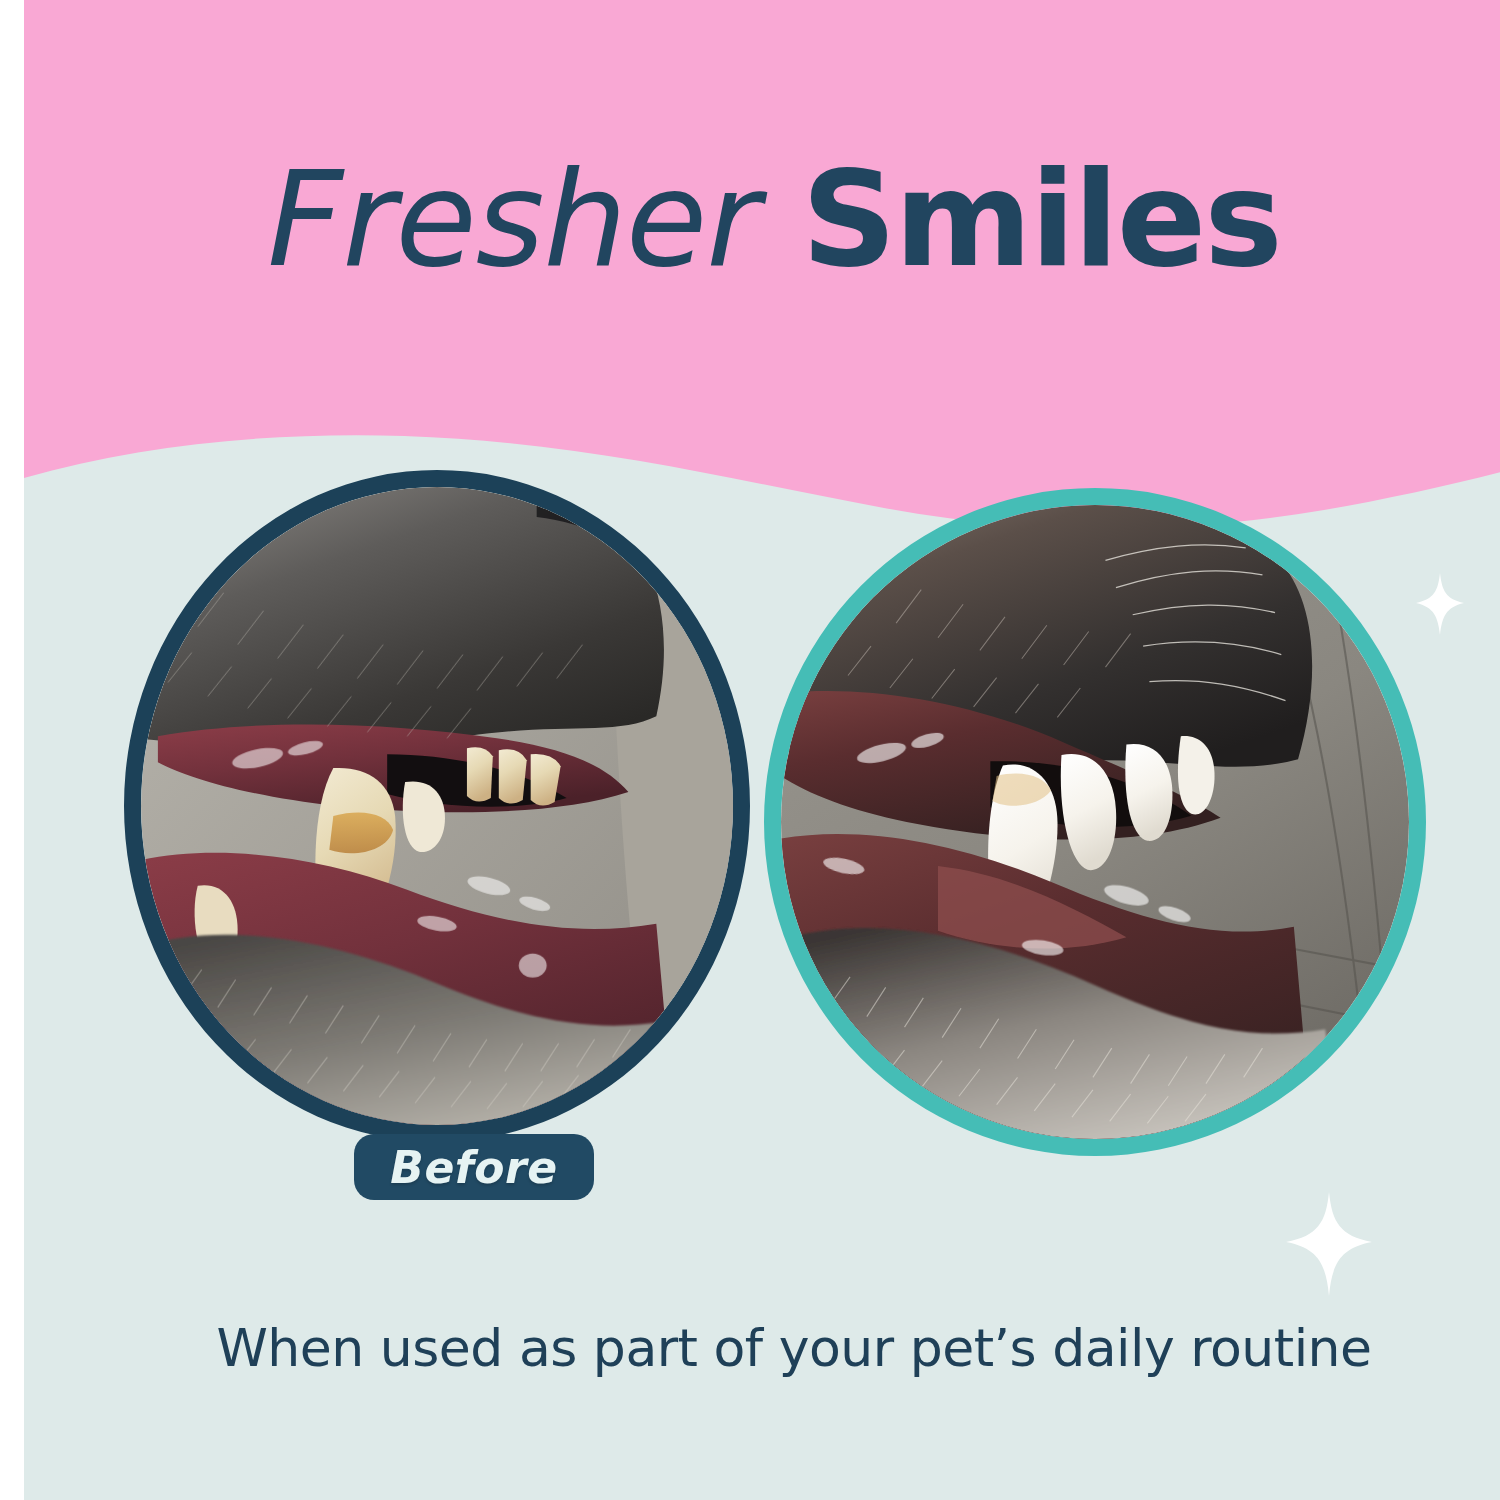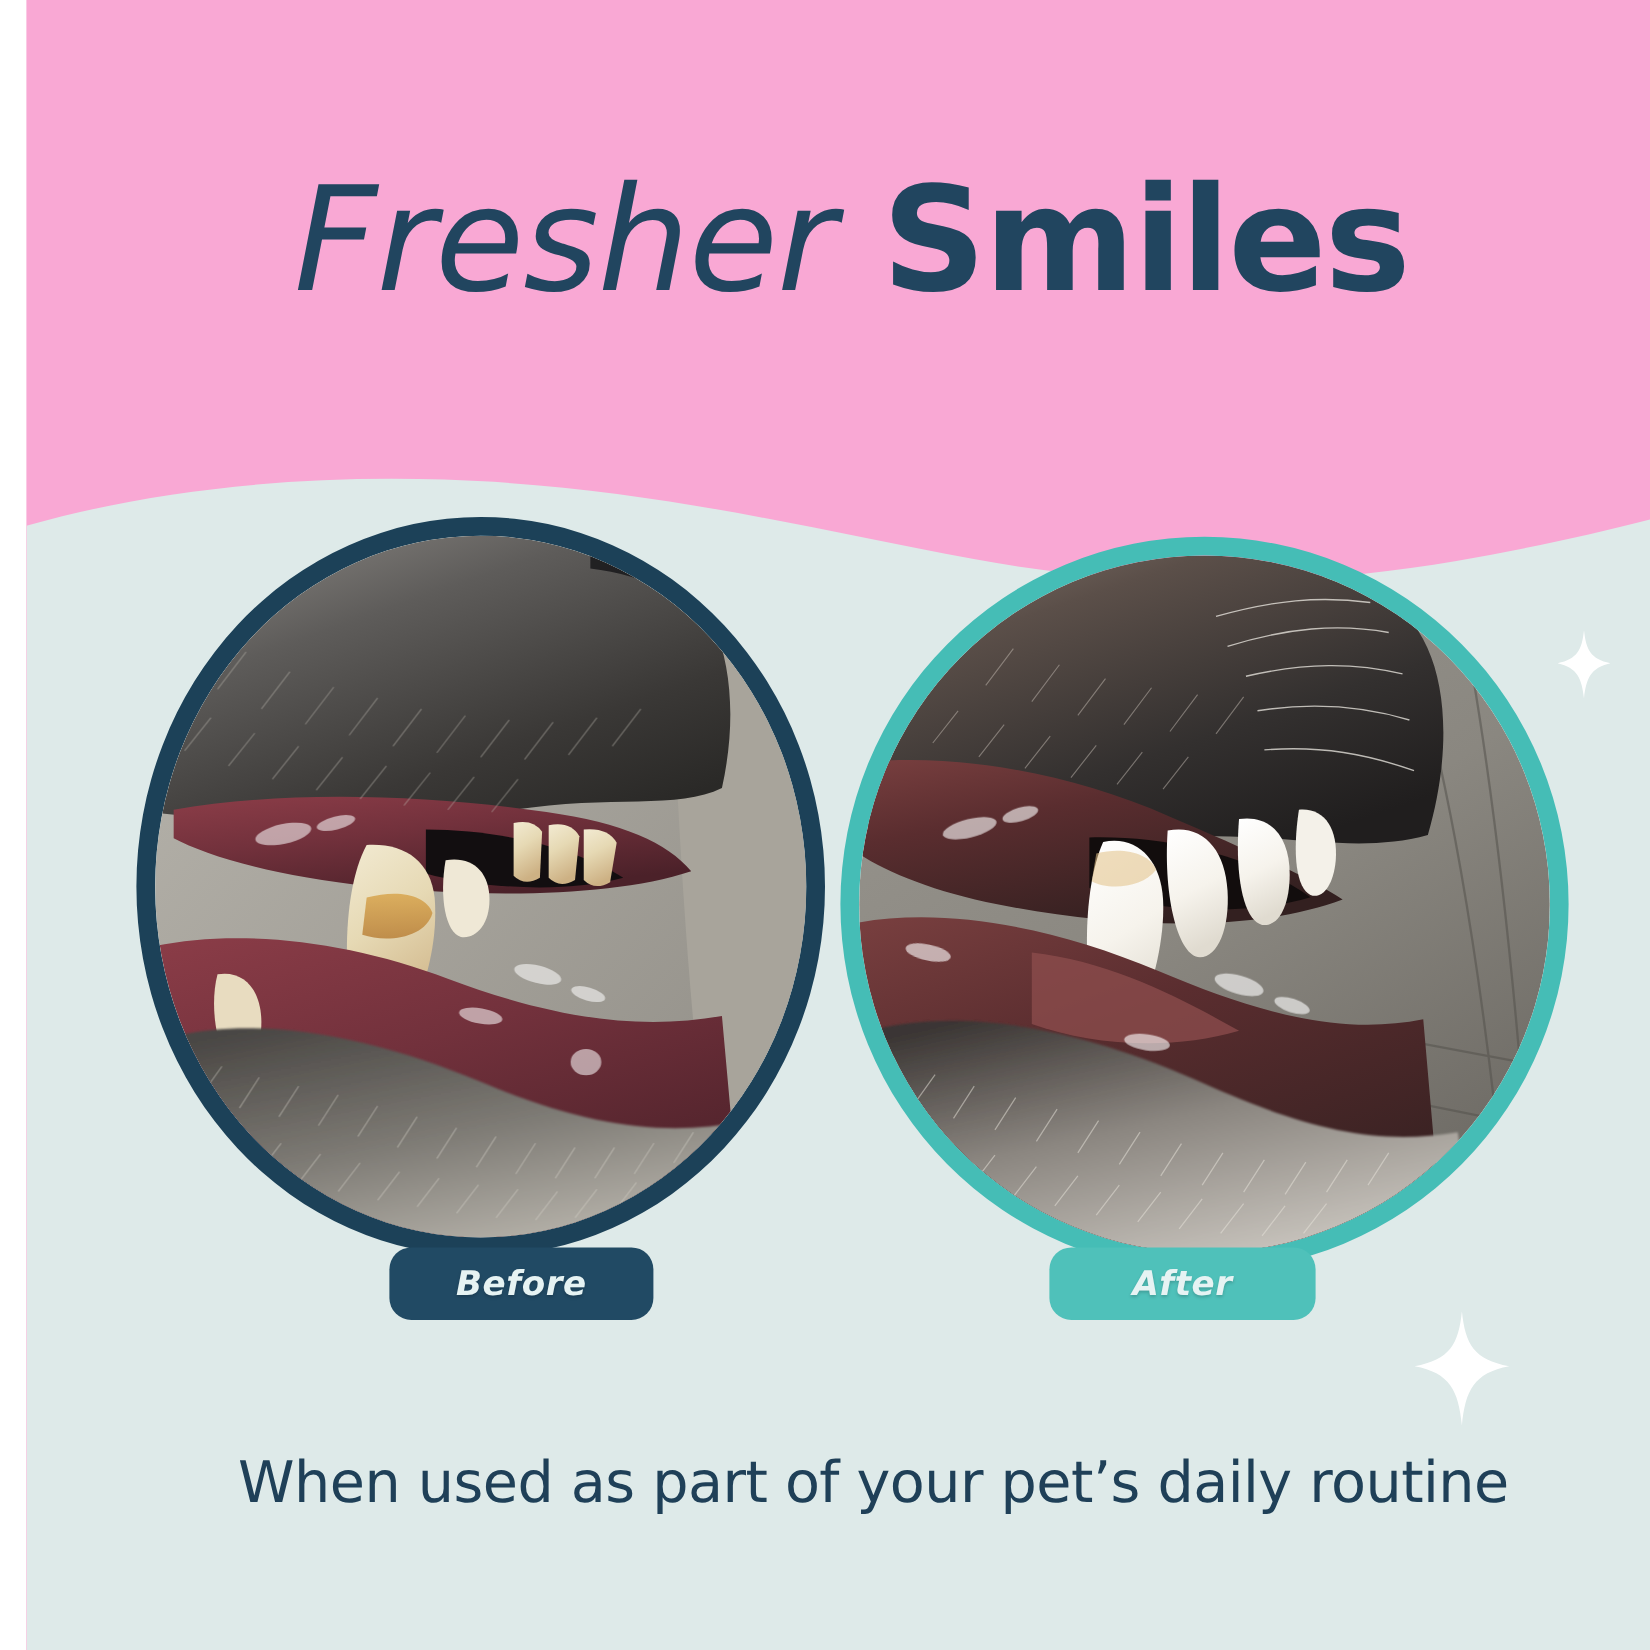--- a/index.html
+++ b/index.html
@@ -81,21 +81,21 @@
   
   .badge {
     position: absolute;
     height: 66px;
     border-radius: 20px;
     display: flex;
     align-items: center;
     justify-content: center;
     font-style: italic;
     font-weight: 700;
-    font-size: 31px;
+    font-size: 44px;
     color: #E6F3F3;
     letter-spacing: 0.5px;
     text-shadow: 0 2px 3px rgba(0,0,0,0.18);
   }
   #badge-before {
     left: 330px;
     top: 1134px;
     width: 240px;
     background: #214A64;
   }
@@ -347,23 +347,20 @@
                    M184,200 l22,-28 M224,206 l22,-28 M264,210 l22,-28"></path>
         </g>
       </svg>
     </div>
   </div>
 
   <div class="badge" id="badge-before">
     <span>Before</span>
   </div>
 
-  <div class="badge" id="badge-after">
-    <span>After</span>
-  </div>
 
   <svg class="sparkle" id="sparkle-large" viewBox="0 0 86 104">
     <path d="M43,0 C46,30 54,44 86,50 C54,56 46,72 43,104 C40,72 32,56 0,50
              C32,44 40,30 43,0 Z" fill="#FFFFFF"></path>
   </svg>
 
   <svg class="sparkle" id="sparkle-small" viewBox="0 0 48 62">
     <path d="M24,0 C26,18 30,26 48,30 C30,34 26,44 24,62 C22,44 18,34 0,30
              C18,26 22,18 24,0 Z" fill="#FFFFFF"></path>
   </svg>

